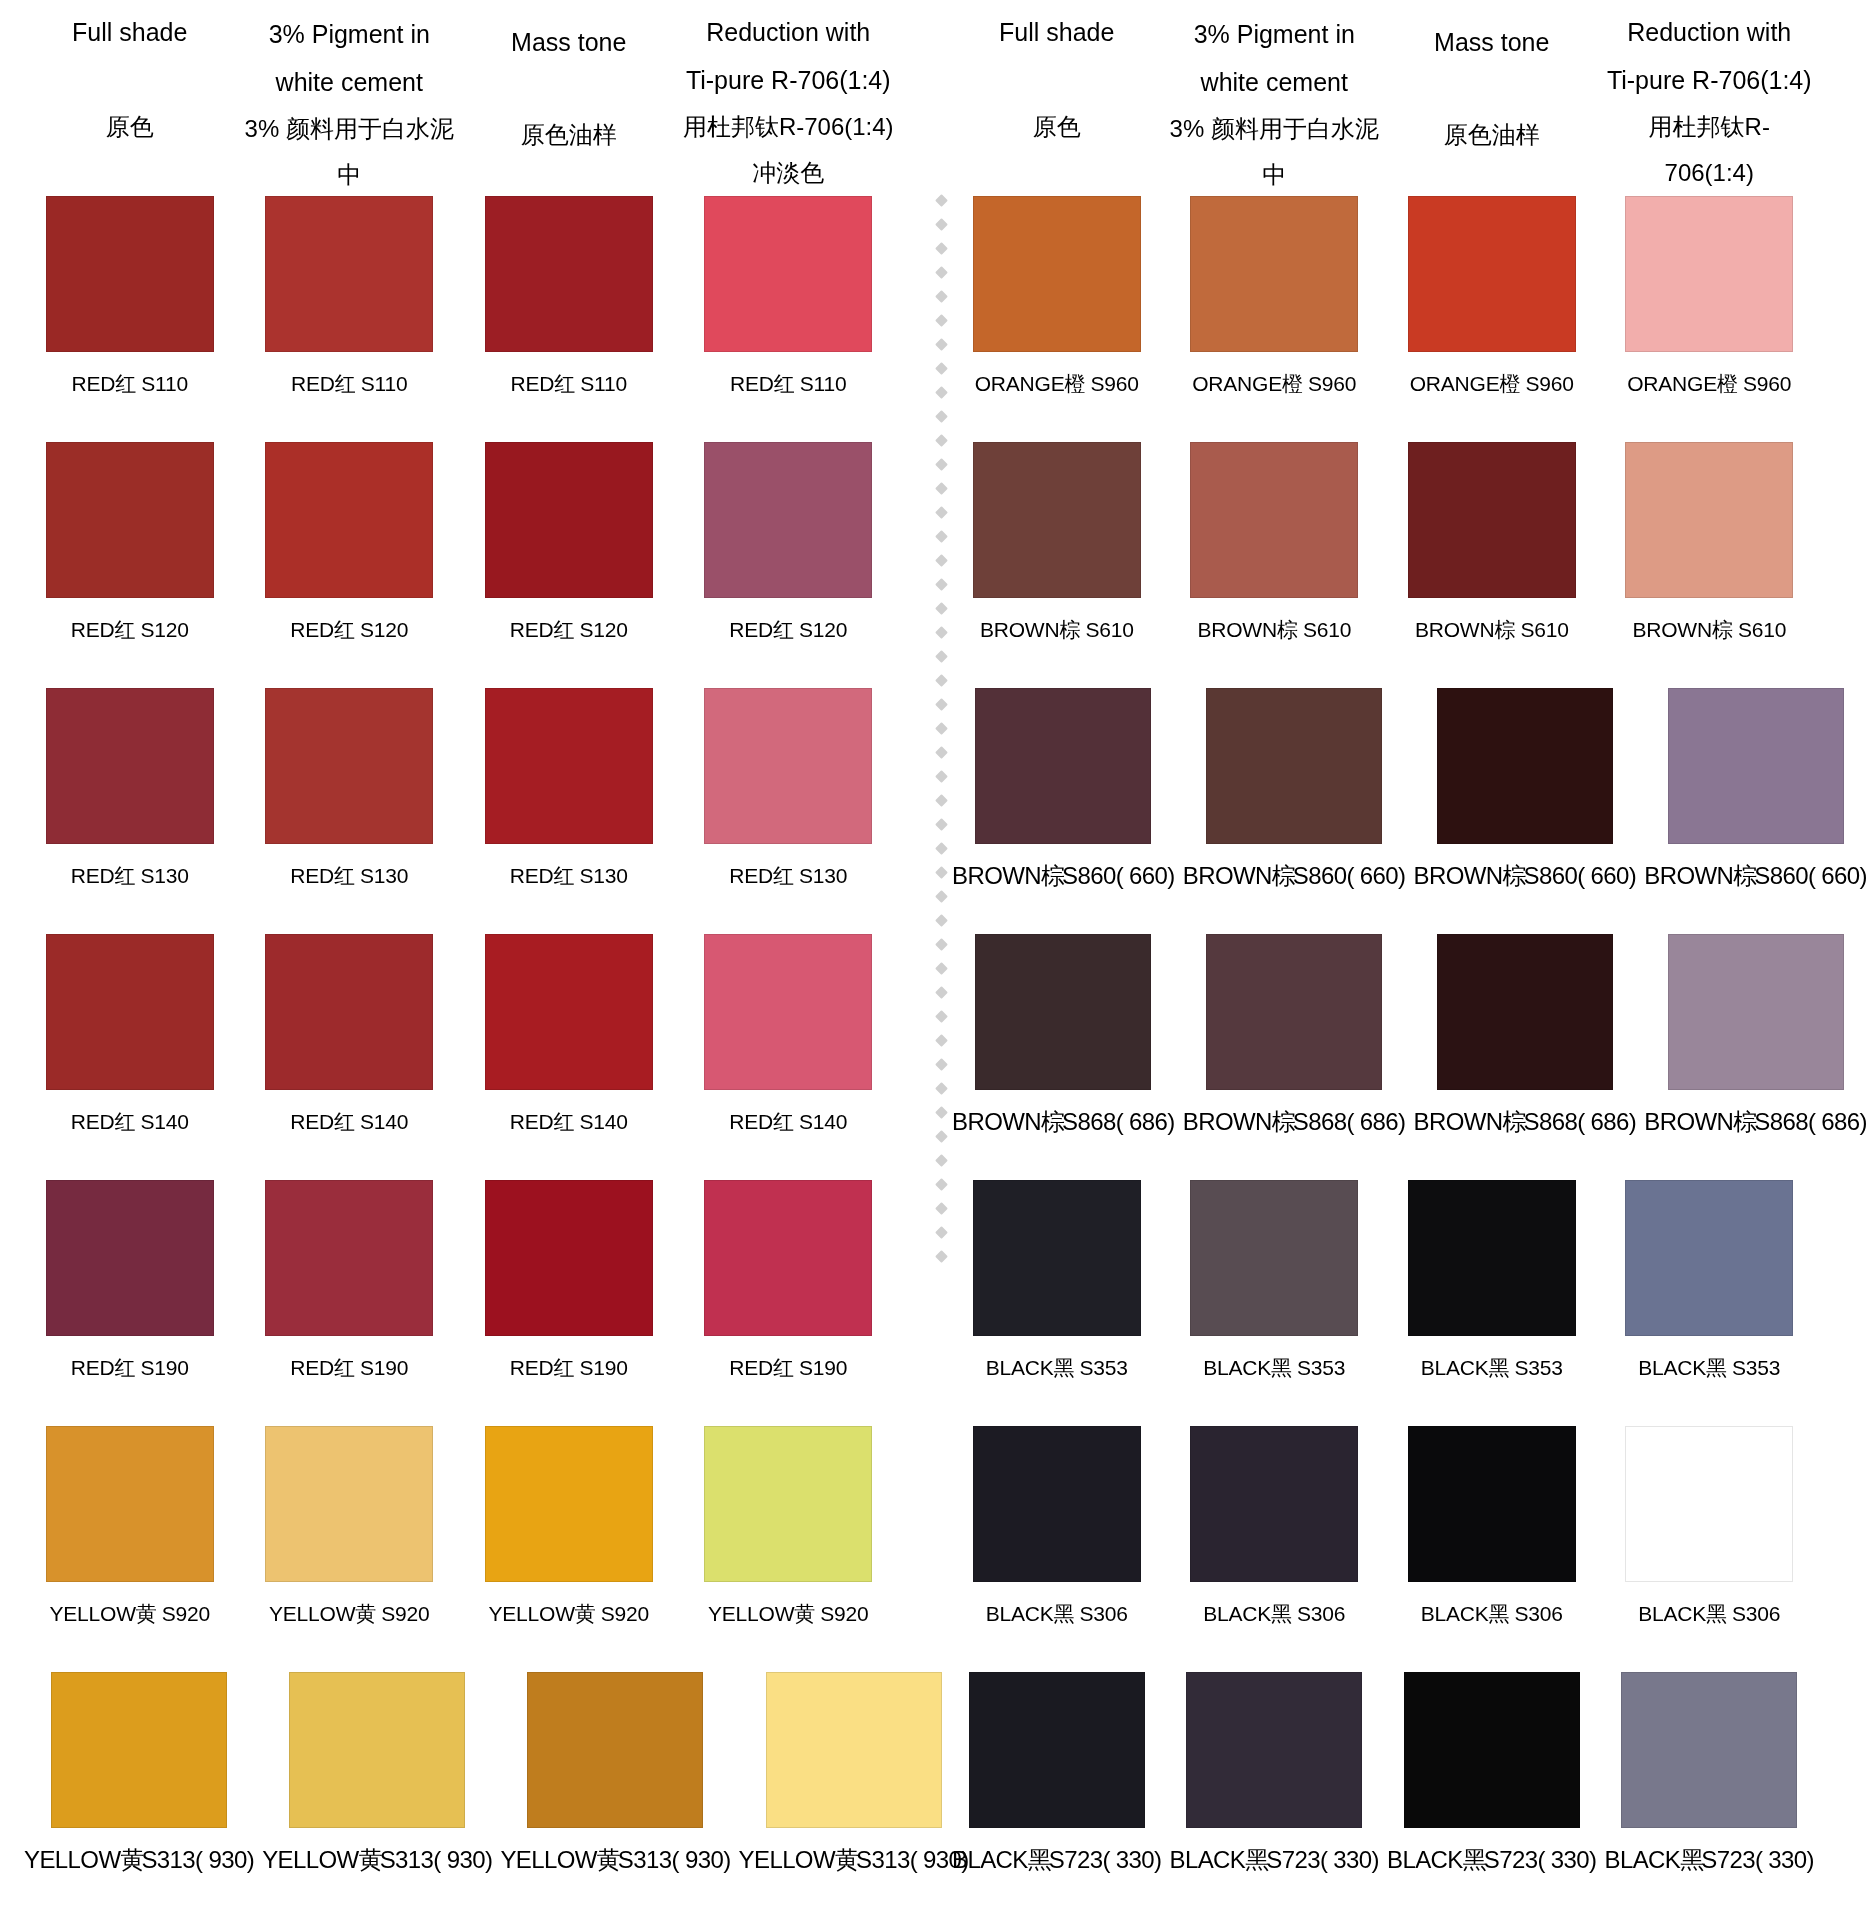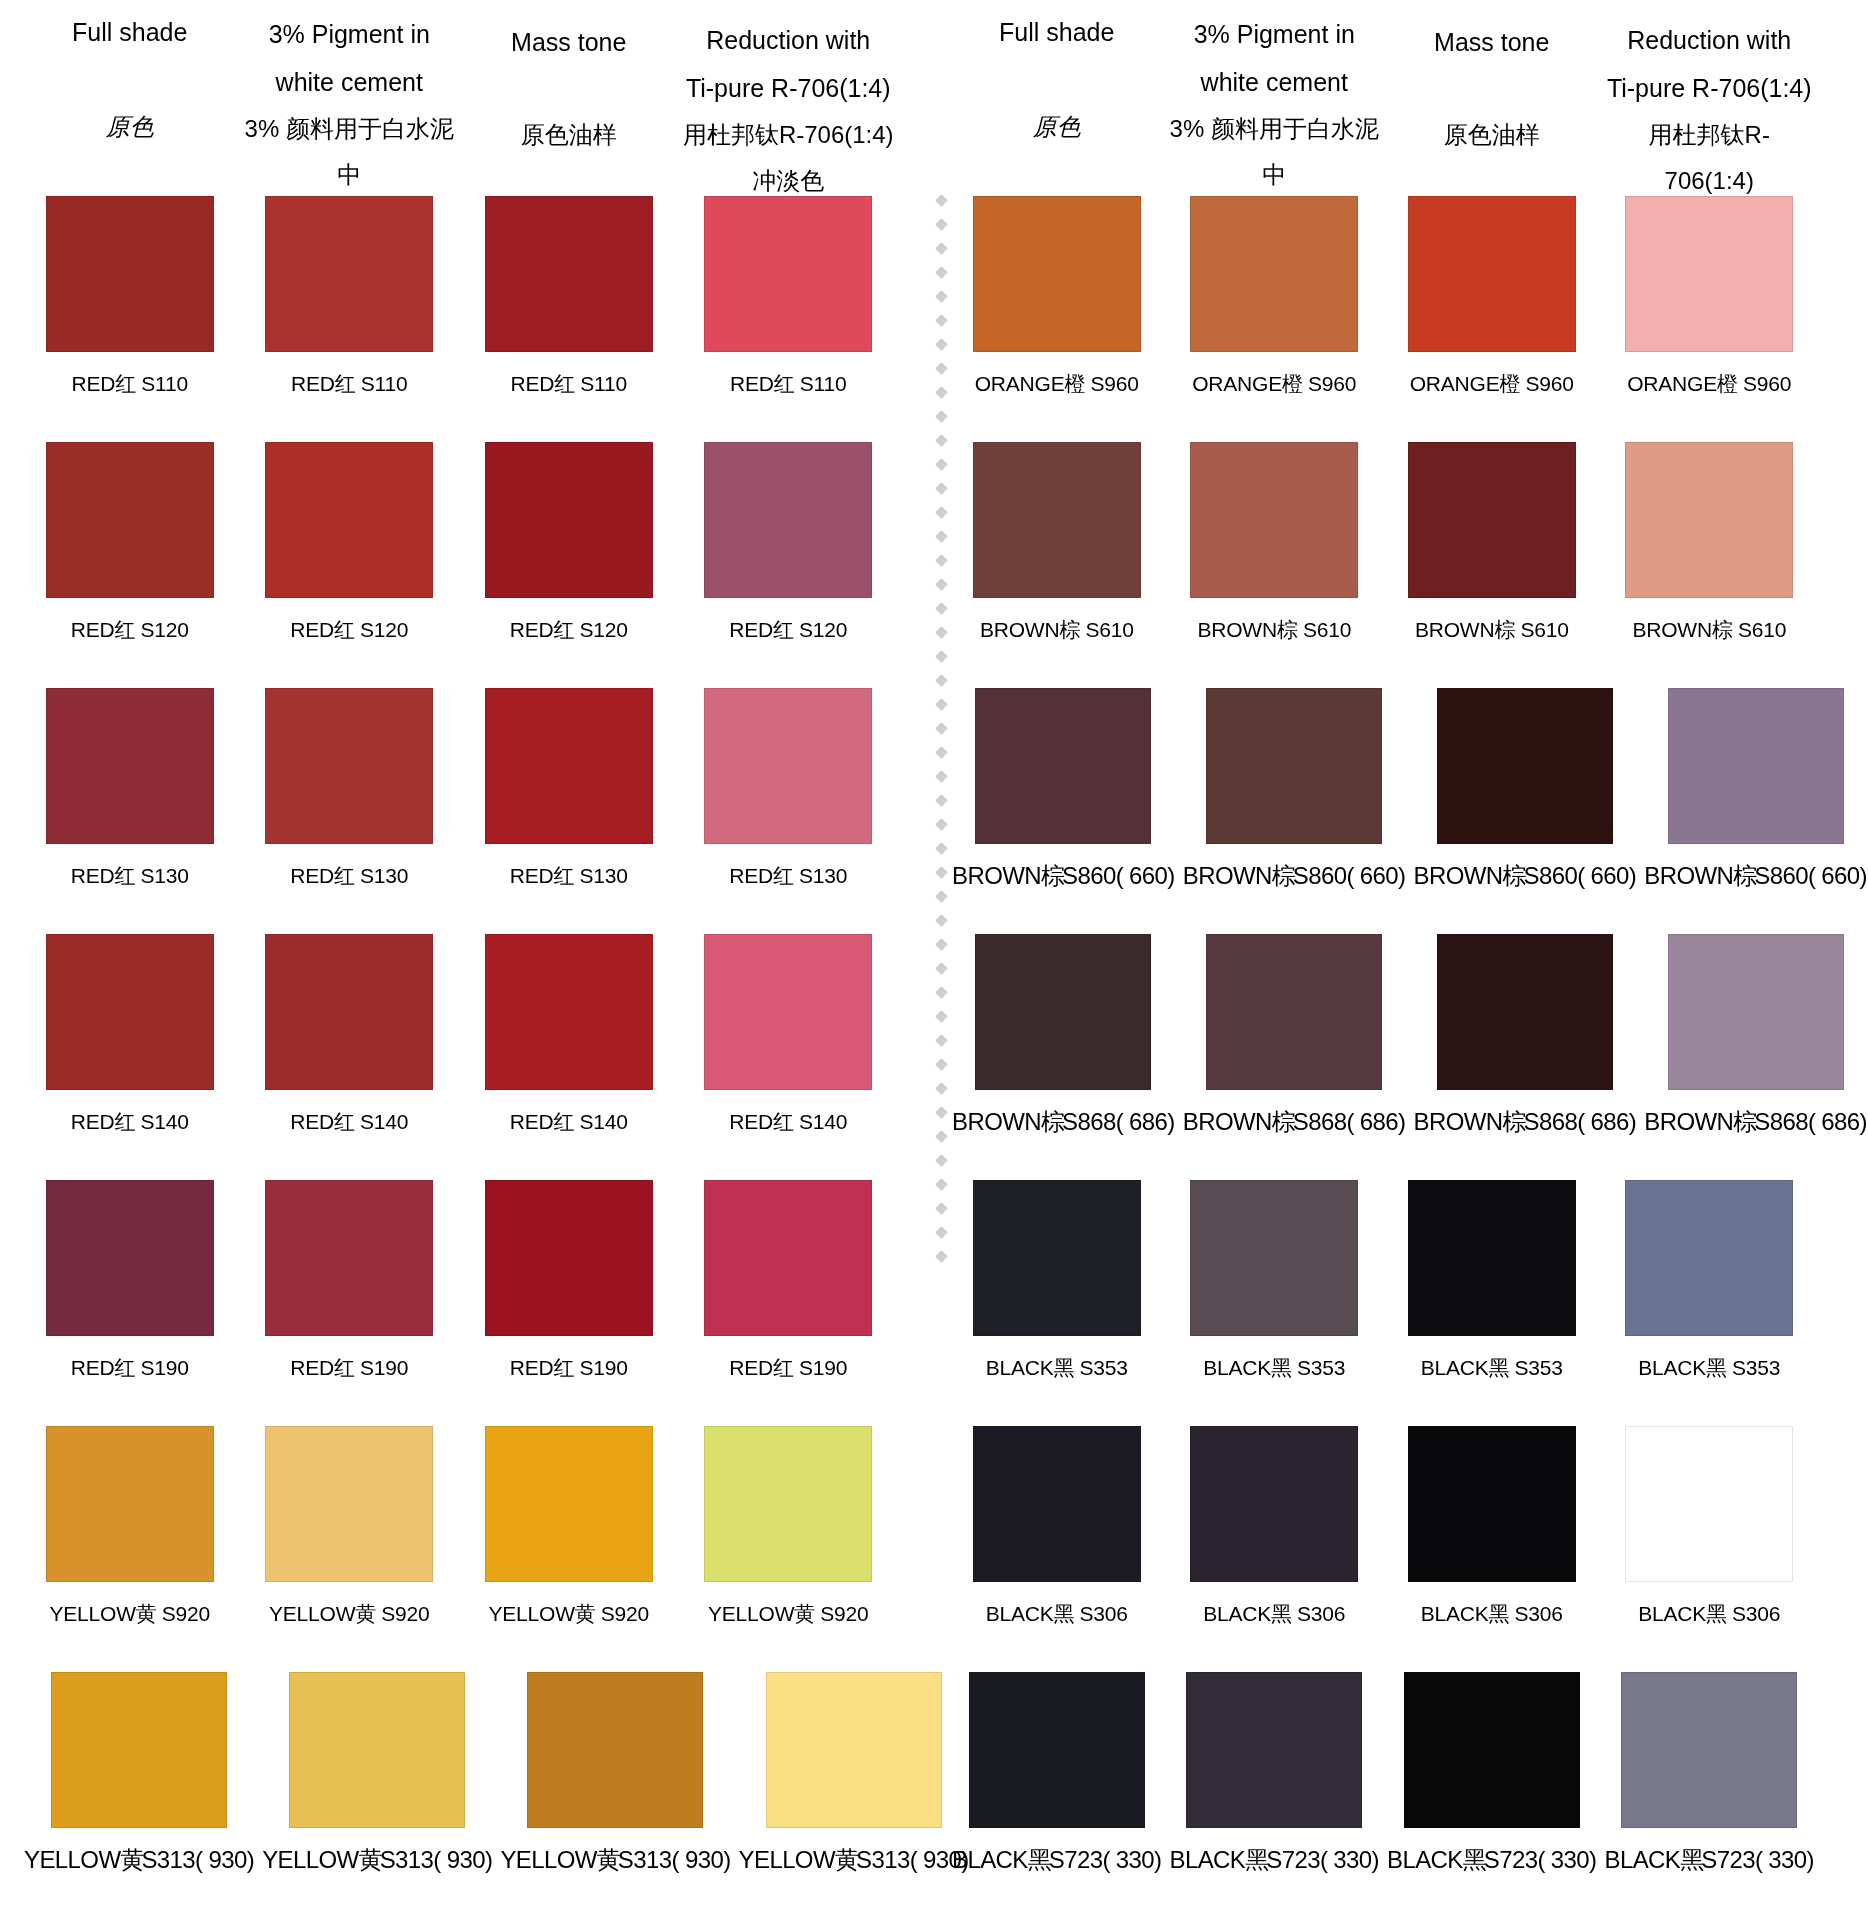--- a/index.html
+++ b/index.html
@@ -58,26 +58,26 @@
     white-space: pre-line;
     color: #000;
   }
   .header-zh {
     font-size: 24px;
     line-height: 46px;
     white-space: pre-line;
     color: #000;
   }
   .hc-1 .header-en { padding-top: 8px; }
-  .hc-1 .header-zh { padding-top: 48px; font-style: italic; }
+  .hc-1 .header-zh { padding-top: 48px; }
   .hc-2 .header-en { padding-top: 10px; }
   .hc-2 .header-zh { padding-top: 0px; }
   .hc-3 .header-en { padding-top: 18px; }
   .hc-3 .header-zh { padding-top: 46px; }
-  .hc-4 .header-en { padding-top: 16px; }
+  .hc-4 .header-en { padding-top: 8px; }
   .hc-4 .header-zh { padding-top: 0px; }
 
   
   .grid {
     display: flex;
     flex-direction: column;
   }
   .row {
     display: flex;
     flex-direction: row;

